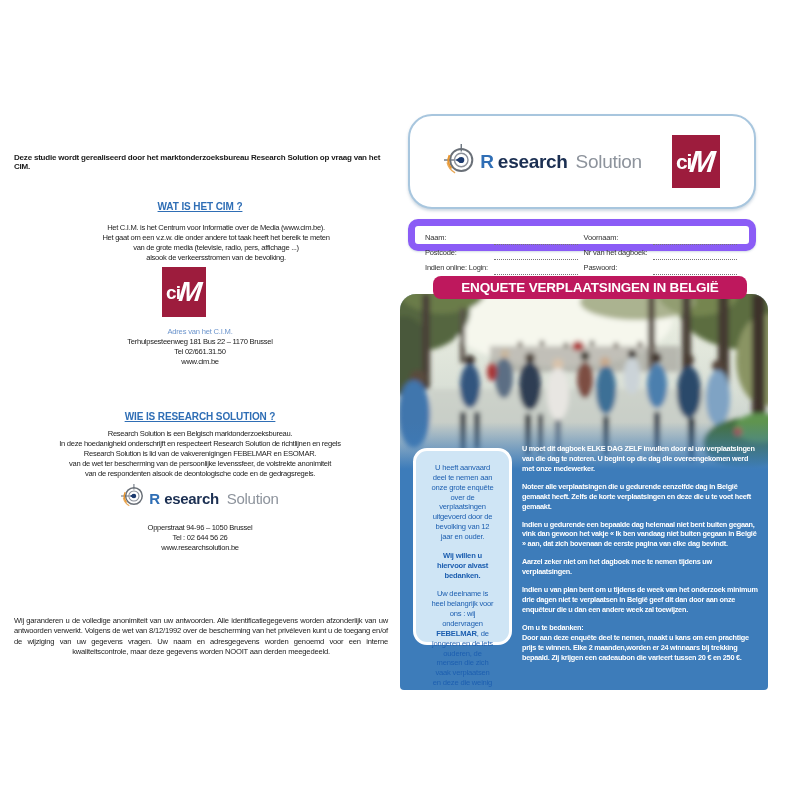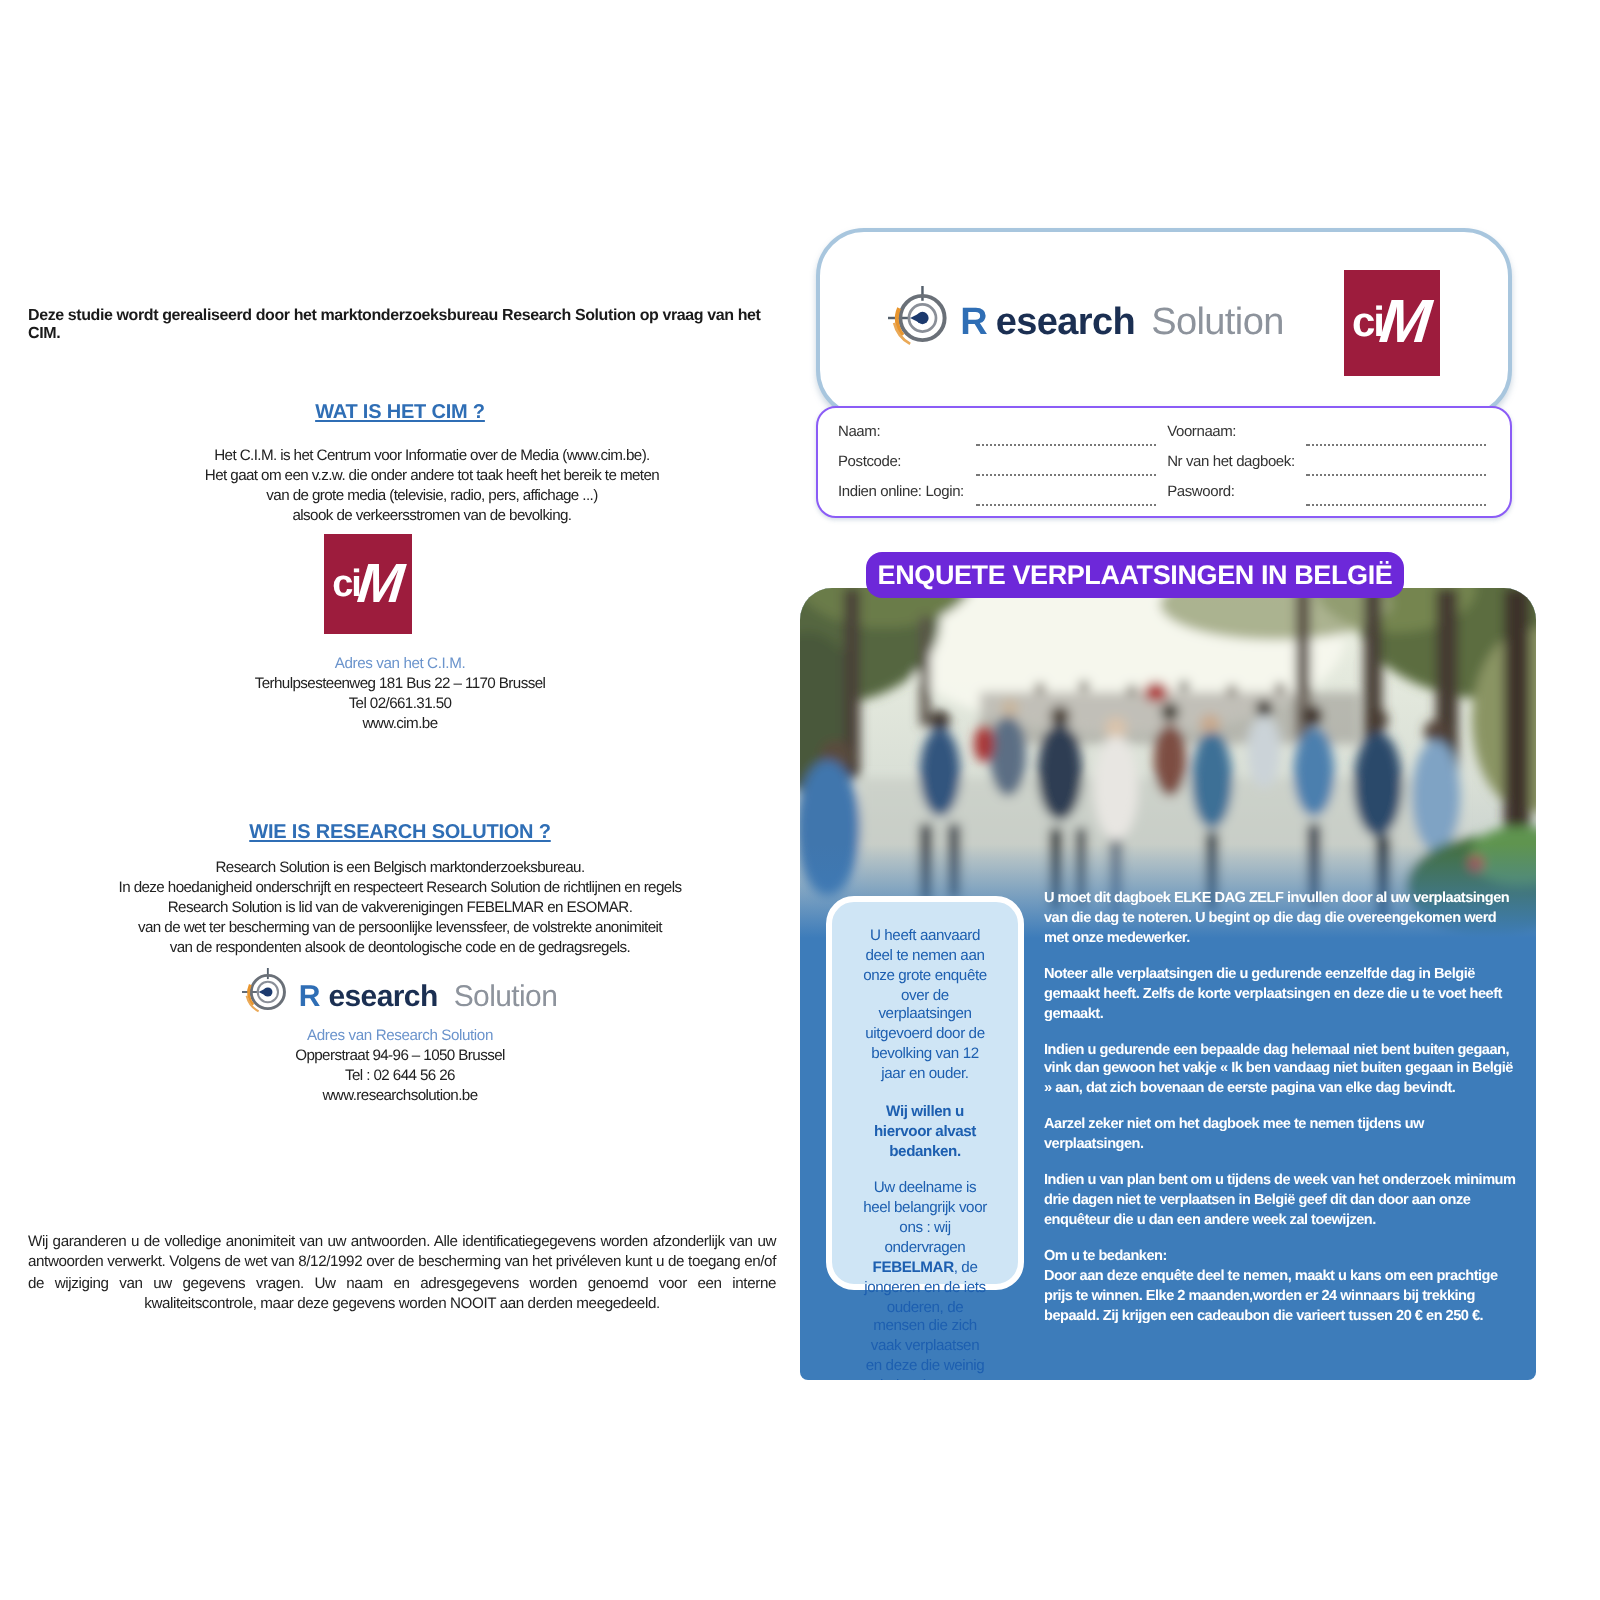--- a/index.html
+++ b/index.html
@@ -31,28 +31,28 @@
   .rs-left .rs-word{font-size:15px;}
   .privacy{position:absolute;left:14px;top:616px;width:374px;font-size:7.6px;color:#222;
            line-height:1.38;text-align:justify;text-align-last:center;letter-spacing:-0.2px;margin:0;}
   
   .logo-box{position:absolute;left:408px;top:114px;width:348px;height:95px;background:#fff;
             border:2px solid #a8c6de;border-radius:24px;box-sizing:border-box;
             box-shadow:0 2px 3px rgba(110,140,170,.35);
             display:flex;align-items:center;justify-content:center;gap:30px;}
   .logo-box .rs-word{font-size:19px;}
   .cim-large{width:48px;height:53px;font-size:21px;}
-  .form-box{position:absolute;left:408px;top:203px;width:348px;height:56px;background:#fff;
-            border:1px solid #8b5cf6;border-radius:10px;box-sizing:border-box;
+  .form-box{position:absolute;left:408px;top:219px;width:348px;height:32px;background:#fff;
+            border:7px solid #8b5cf6;border-radius:10px;box-sizing:border-box;
             box-shadow:0 1px 2px rgba(110,140,170,.3);
             display:grid;grid-template-columns:auto 1fr auto 1fr;grid-auto-rows:1fr;
             column-gap:6px;align-items:center;padding:4px 12px 5px 10px;font-size:7.5px;}
   .flabel{color:#333;white-space:nowrap;letter-spacing:-0.2px;}
   .dots{border-bottom:1px dotted #777;height:8px;align-self:center;margin-top:6px;}
-  .banner{position:absolute;left:433px;top:276px;width:269px;height:23px;background:#6d28d9;
+  .banner{position:absolute;left:433px;top:276px;width:314px;height:23px;background:#be185d;
           border-radius:8px;color:#fff;font-weight:700;font-size:13.5px;letter-spacing:-0.2px;
           display:flex;align-items:center;justify-content:center;z-index:3;}
   .photo-panel{position:absolute;left:400px;top:294px;width:368px;height:396px;
                background:#3d7cba;border-radius:16px 16px 4px 4px;overflow:hidden;z-index:1;}
   .photo{position:absolute;left:0;top:0;width:368px;height:175px;display:block;}
   .info-box{position:absolute;left:13px;top:154px;width:99px;height:197px;background:#cfe5f5;
             border:3px solid #fff;border-radius:14px;box-sizing:border-box;padding:12px 15px;
             color:#1d5fb0;font-size:7.6px;line-height:1.3;text-align:center;letter-spacing:-0.2px;}
   .info-box p{margin:0 0 9px 0;}
   .info-box b{font-weight:700;}
@@ -105,21 +105,20 @@
       <circle cx="14" cy="13" r="2.5" fill="#1c3a6e"></circle>
       <path d="M 6 20 A 10.5 10.5 0 0 1 4.5 9" stroke="#e8952e" fill="none" stroke-width="1.6"></path>
       <path d="M 9 23.5 A 13 13 0 0 1 2.5 15" stroke="#eaa957" fill="none" stroke-width="1.1"></path>
       <path d="M 9 13 L 13 11 L 13 15 Z" fill="#1c3a6e"></path>
     </svg></span>
     <span class="rs-word rs-r">R</span>
       <span class="rs-word rs-rest">esearch</span>
     <span class="rs-word rs-sol">Solution</span>
   </div>
 
-  <div class="addr-label a2">Adres van Research Solution</div>
   <div class="body-lines addr2">
       <div class="ln"><span>Opperstraat 94-96 – 1050 Brussel</span></div>
       <div class="ln"><span>Tel : 02 644 56 26</span></div>
       <div class="ln"><span>www.researchsolution.be</span></div>
     </div>
 
   <p class="privacy">Wij garanderen u de volledige anonimiteit van uw antwoorden. Alle identificatiegegevens worden afzonderlijk van uw antwoorden verwerkt. Volgens de wet van 8/12/1992 over de bescherming van het privéleven kunt u de toegang en/of de wijziging van uw gegevens vragen. Uw naam en adresgegevens worden genoemd voor een interne kwaliteitscontrole, maar deze gegevens worden NOOIT aan derden meegedeeld.</p>
 
   <div class="logo-box">
     <div class="rs-logo">

